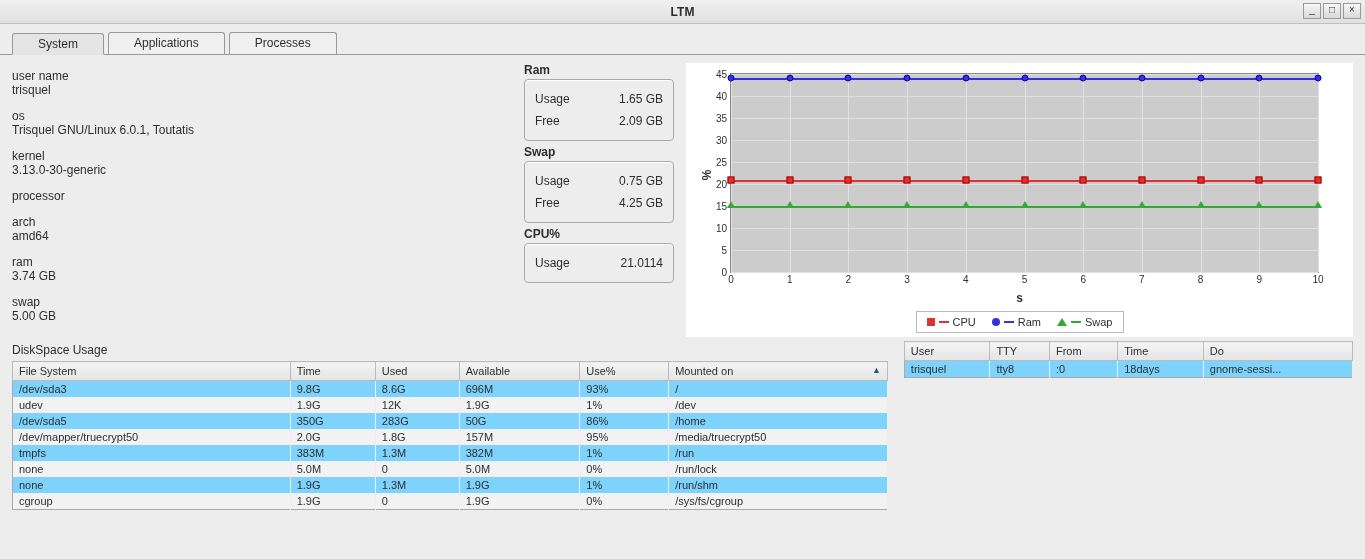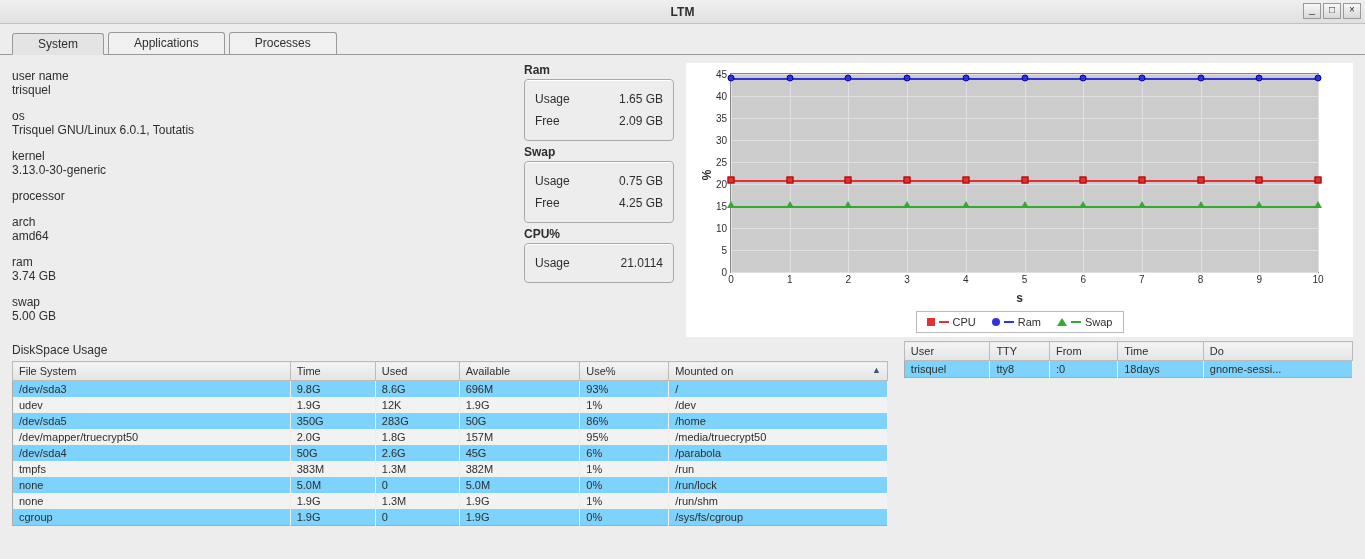--- a/index.html
+++ b/index.html
@@ -290,28 +290,20 @@
               </tr>
               <tr>
                 <td>/dev/mapper/truecrypt50</td>
                 <td>2.0G</td>
                 <td>1.8G</td>
                 <td>157M</td>
                 <td>95%</td>
                 <td>/media/truecrypt50</td>
               </tr>
               <tr>
-                <td>/dev/sda4</td>
-                <td>50G</td>
-                <td>2.6G</td>
-                <td>45G</td>
-                <td>6%</td>
-                <td>/parabola</td>
-              </tr>
-              <tr>
                 <td>tmpfs</td>
                 <td>383M</td>
                 <td>1.3M</td>
                 <td>382M</td>
                 <td>1%</td>
                 <td>/run</td>
               </tr>
               <tr>
                 <td>none</td>
                 <td>5.0M</td>

